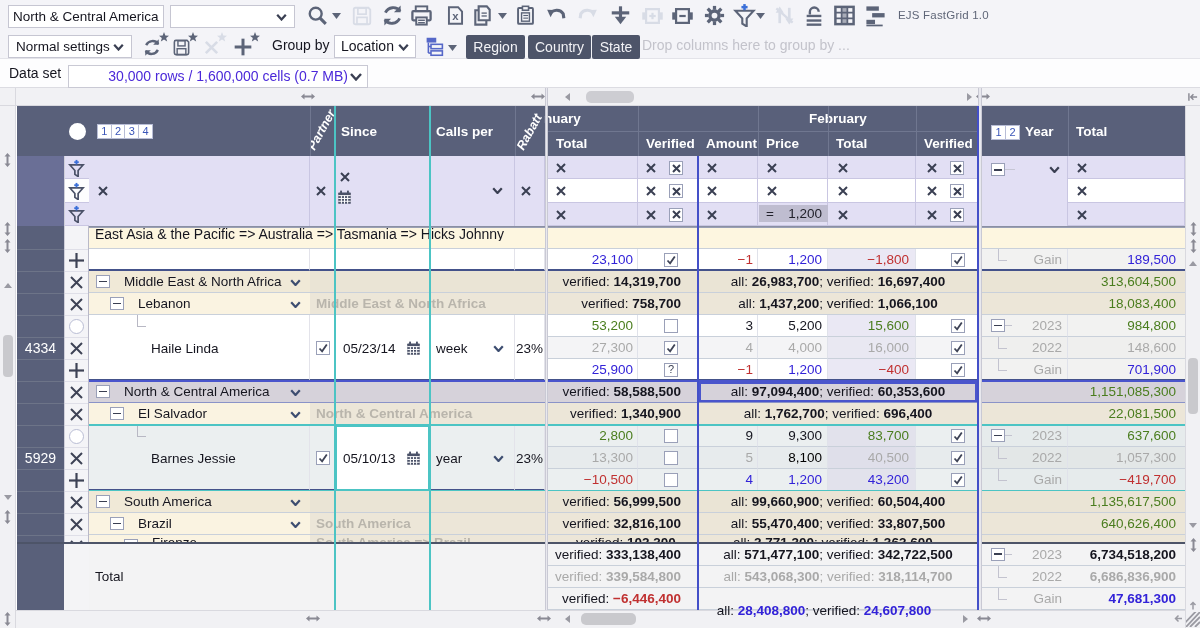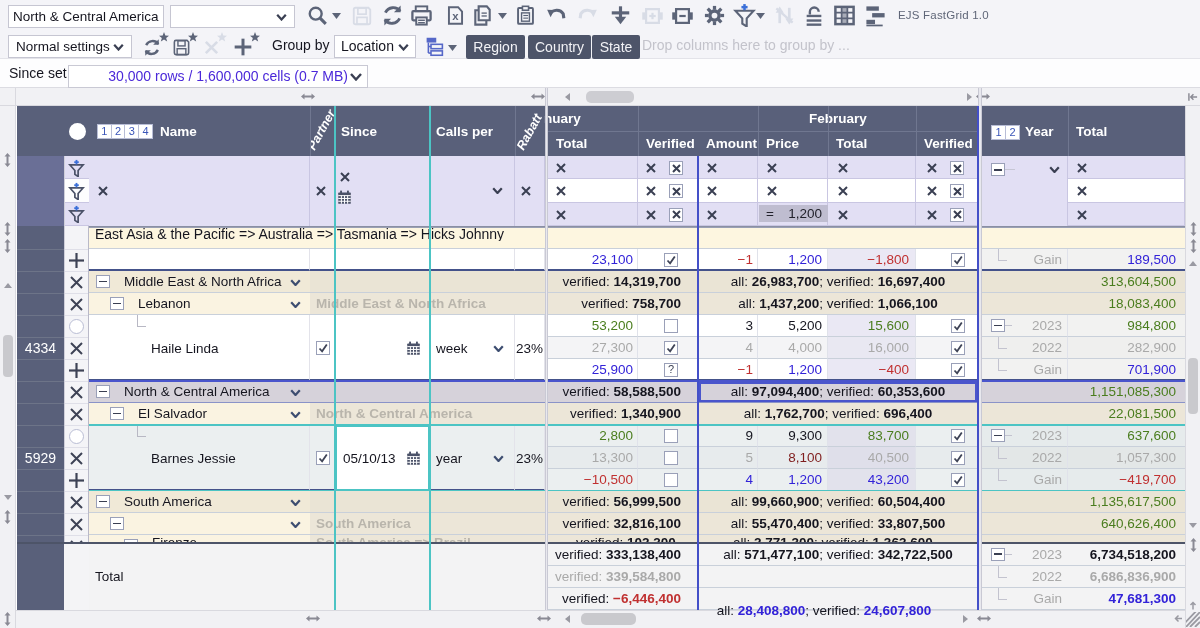--- a/index.html
+++ b/index.html
@@ -261,21 +261,21 @@
       </svg>
     </div>
 <div style="left:466px;top:35px;width:59px;height:24px;background:#4d5469;border-radius:2px"></div>
 <div class="tc" style="left:466px;top:35px;width:59px;height:23px;color:#f2f2f6;justify-content:center;font-size:14px">Region</div>
 <div style="left:528px;top:35px;width:63px;height:24px;background:#4d5469;border-radius:2px"></div>
 <div class="tc" style="left:528px;top:35px;width:63px;height:23px;color:#f2f2f6;justify-content:center;font-size:14px">Country</div>
 <div style="left:592px;top:35px;width:48px;height:24px;background:#4d5469;border-radius:2px"></div>
 <div class="tc" style="left:592px;top:35px;width:48px;height:23px;color:#f2f2f6;justify-content:center;font-size:14px">State</div>
 <div class="t" style="left:642px;top:31px;width:380px;height:28px;color:#c3c3cb;font-size:14px">Drop columns here to group by ...</div>
 <div style="left:0px;top:59px;width:1200px;height:29px;background:#fdfdfe;border-bottom:1px solid #dcdce2"></div>
-<div class="t" style="left:9px;top:59px;width:70px;height:28px;color:#15151f;font-size:14px">Since set</div>
+<div class="t" style="left:9px;top:59px;width:70px;height:28px;color:#15151f;font-size:14px">Data set</div>
 <div style="left:68px;top:65px;width:300px;height:23px;border:1px solid #c9c9d4;background:#fff"></div>
 <div class="tr" style="left:68px;top:65px;width:280px;height:22px;color:#4a28d9;font-size:14px;justify-content:flex-end">30,000 rows / 1,600,000 cells (0.7 MB)</div>
 <div style="left:350px;top:73px;width:12px;height:8px">
       <svg width="12" height="8" viewBox="0 0 12 8">
         <path d="M1 1l5 5.5 5-5.5" stroke="#3a3f52" stroke-width="2.4" fill="none"></path>
       </svg>
     </div>
 <div style="left:0px;top:88px;width:1200px;height:18px;background:#f1f1f4;border-bottom:1px solid #d9d9df"></div>
 <div style="left:0px;top:609.5px;width:1200px;height:18.5px;background:#f1f1f4;border-top:1px solid #d9d9df"></div>
 <div style="left:0px;top:88px;width:16px;height:540px;background:#f1f1f4;border-right:1px solid #d9d9df"></div>
@@ -426,21 +426,20 @@
       <div style="position:static;width:17px;height:17px;border-radius:50%;background:#fff"></div>
     </div>
 <div style="left:97.0px;top:124px;width:14.7px;height:15px;background:#fff;border:1px solid #b8bdd6"></div>
 <div class="tc" style="left:97.0px;top:124px;width:14.7px;height:14px;color:#3a55b8;font-size:11px;justify-content:center">1</div>
 <div style="left:110.7px;top:124px;width:14.7px;height:15px;background:#fff;border:1px solid #b8bdd6"></div>
 <div class="tc" style="left:110.7px;top:124px;width:14.7px;height:14px;color:#3a55b8;font-size:11px;justify-content:center">2</div>
 <div style="left:124.4px;top:124px;width:14.7px;height:15px;background:#fff;border:1px solid #b8bdd6"></div>
 <div class="tc" style="left:124.4px;top:124px;width:14.7px;height:14px;color:#3a55b8;font-size:11px;justify-content:center">3</div>
 <div style="left:138.1px;top:124px;width:14.7px;height:15px;background:#fff;border:1px solid #b8bdd6"></div>
 <div class="tc" style="left:138.1px;top:124px;width:14.7px;height:14px;color:#3a55b8;font-size:11px;justify-content:center">4</div>
-<div class="t" style="left:160px;top:106px;width:100px;height:50px;color:#fff;font-weight:bold">Name</div>
 <div style="left:310px;top:106px;width:25px;height:50px;overflow:hidden">
       <div style="position:absolute;left:1px;top:37px;width:70px;line-height:12px;transform:rotate(-61deg);transform-origin:0 50%;color:#fff;font-weight:bold;font-style:italic;font-size:12.5px">Partner</div>
     </div>
 <div class="t" style="left:436px;top:106px;width:80px;height:50px;color:#fff;font-weight:bold">Calls per</div>
 <div class="t" style="left:341px;top:106px;width:80px;height:50px;color:#fff;font-weight:bold">Since</div>
 <div style="left:515px;top:106px;width:30px;height:50px;overflow:hidden">
       <div style="position:absolute;left:5px;top:37px;width:70px;line-height:12px;transform:rotate(-61deg);transform-origin:0 50%;color:#fff;font-weight:bold;font-style:italic;font-size:12.5px">Rabatt</div>
     </div>
 <div style="left:310px;top:106px;width:1px;height:50px;background:#707790"></div>
 <div style="left:515px;top:106px;width:1px;height:50px;background:#707790"></div>
@@ -819,21 +818,21 @@
 <div style="left:953px;top:343.0px;width:10px;height:10px">
       <svg width="10" height="10" viewBox="0 0 10 10">
         <path d="M1.5 5.5l2.6 2.8L8.8 1.5" stroke="#3e4356" stroke-width="1.8" fill="none"></path>
       </svg>
     </div>
 <div style="left:982px;top:337.0px;width:86px;height:22.0px;background:#efefee;border-bottom:1px solid #c9d0da;border-right:1px solid #e0e2ea;"></div>
 <div style="left:998px;top:337.0px;width:1px;height:11px;background:#c3c3cf"></div>
 <div style="left:998px;top:348.0px;width:9px;height:1px;background:#c3c3cf"></div>
 <div class="tr" style="left:982px;top:337.0px;width:80px;height:21.0px;color:#a9a9a9;justify-content:flex-end">2022</div>
 <div style="left:1068px;top:337.0px;width:117px;height:22.0px;background:#efefee;border-bottom:1px solid #c9d0da"></div>
-<div class="tr" style="left:1068px;top:337.0px;width:108px;height:21.0px;color:#a9a9a9;justify-content:flex-end">282,900</div>
+<div class="tr" style="left:1068px;top:337.0px;width:108px;height:21.0px;color:#a9a9a9;justify-content:flex-end">148,600</div>
 <div style="left:548px;top:359.0px;width:90px;height:22.0px;background:#fff;border-bottom:1px solid #c9d0da;border-right:1px solid #e0e2ea;"></div>
 <div class="tr" style="left:548px;top:359.0px;width:85px;height:21.0px;color:#3222d8;justify-content:flex-end">25,900</div>
 <div style="left:638px;top:359.0px;width:60px;height:22.0px;background:#fff;border-bottom:1px solid #c9d0da"></div>
 <div style="left:664px;top:363.0px;width:14px;height:14px;background:#fff;border:1px solid #9aa0b8"></div>
 <div class="tc" style="left:664px;top:362.0px;width:14px;height:14px;color:#3e4356;font-size:11px;justify-content:center">?</div>
 <div style="left:698px;top:359.0px;width:60px;height:22.0px;background:#fff;border-bottom:1px solid #c9d0da;border-right:1px solid #e0e2ea;"></div>
 <div class="tr" style="left:698px;top:359.0px;width:55px;height:21.0px;color:#c03030;justify-content:flex-end">−1</div>
 <div style="left:758px;top:359.0px;width:70px;height:22.0px;background:#fff;border-bottom:1px solid #c9d0da;border-right:1px solid #e0e2ea;"></div>
 <div class="tr" style="left:758px;top:359.0px;width:64px;height:21.0px;color:#3222d8;justify-content:flex-end">1,200</div>
 <div style="left:828px;top:359.0px;width:88px;height:22.0px;background:#eae8f4;border-bottom:1px solid #c9d0da;border-right:1px solid #e0e2ea;"></div>
@@ -859,20 +858,21 @@
 <div style="left:515px;top:315.0px;width:30px;height:66.0px;background:#fff;border-bottom:2px solid #44528a;border-right:1px solid #e3e3ea"></div>
 <div style="left:137px;top:315.0px;width:1px;height:11px;background:#b8b8c4"></div>
 <div style="left:137px;top:326.0px;width:9px;height:1px;background:#b8b8c4"></div>
 <div class="t" style="left:151px;top:315.0px;width:150px;height:66.0px;color:#15151f">Haile Linda</div>
 <div style="left:316px;top:341.0px;width:14px;height:14px;background:#fff;border:1px solid #9aa0b8"></div>
 <div style="left:318px;top:343.0px;width:10px;height:10px">
       <svg width="10" height="10" viewBox="0 0 10 10">
         <path d="M1.5 5.5l2.6 2.8L8.8 1.5" stroke="#3e4356" stroke-width="1.8" fill="none"></path>
       </svg>
     </div>
+<div class="t" style="left:343px;top:315.0px;width:62px;height:66.0px;color:#15151f">05/23/14</div>
 <div style="left:406px;top:341.0px;width:15px;height:15px">
       <svg width="15" height="15" viewBox="0 0 24 24">
         <rect x="2" y="4" width="20" height="18" rx="1" fill="#4b5268"></rect>
         <rect x="5" y="1" width="3" height="5" fill="#4b5268"></rect>
         <rect x="16" y="1" width="3" height="5" fill="#4b5268"></rect>
         <g stroke="#fff" stroke-width="1.6">
           <line x1="2" y1="9" x2="22" y2="9"></line>
           <line x1="7" y1="9" x2="7" y2="22"></line>
           <line x1="12" y1="9" x2="12" y2="22"></line>
           <line x1="17" y1="9" x2="17" y2="22"></line>
@@ -950,21 +950,21 @@
 <div class="tr" style="left:982px;top:425.0px;width:80px;height:21.0px;color:#a9a9a9;justify-content:flex-end">2023</div>
 <div style="left:1068px;top:425.0px;width:117px;height:22.0px;background:#e6ebec;border-bottom:1px solid #c9d0da"></div>
 <div class="tr" style="left:1068px;top:425.0px;width:108px;height:21.0px;color:#4a7d1e;justify-content:flex-end">637,600</div>
 <div style="left:548px;top:447.0px;width:90px;height:22.0px;background:#e7ebed;border-bottom:1px solid #c9d0da;border-right:1px solid #e0e2ea;"></div>
 <div class="tr" style="left:548px;top:447.0px;width:85px;height:21.0px;color:#a9a9a9;justify-content:flex-end">13,300</div>
 <div style="left:638px;top:447.0px;width:60px;height:22.0px;background:#e7ebed;border-bottom:1px solid #c9d0da"></div>
 <div style="left:664px;top:451.0px;width:14px;height:14px;background:#fff;border:1px solid #9aa0b8"></div>
 <div style="left:698px;top:447.0px;width:60px;height:22.0px;background:#e7ebed;border-bottom:1px solid #c9d0da;border-right:1px solid #e0e2ea;"></div>
 <div class="tr" style="left:698px;top:447.0px;width:55px;height:21.0px;color:#a9a9a9;justify-content:flex-end">5</div>
 <div style="left:758px;top:447.0px;width:70px;height:22.0px;background:#e7ebed;border-bottom:1px solid #c9d0da;border-right:1px solid #e0e2ea;"></div>
-<div class="tr" style="left:758px;top:447.0px;width:64px;height:21.0px;color:#7f1d1d;justify-content:flex-end">8,100</div>
+<div class="tr" style="left:758px;top:447.0px;width:64px;height:21.0px;color:#000000;justify-content:flex-end">8,100</div>
 <div style="left:828px;top:447.0px;width:88px;height:22.0px;background:#dfdfea;border-bottom:1px solid #c9d0da;border-right:1px solid #e0e2ea;"></div>
 <div class="tr" style="left:828px;top:447.0px;width:81px;height:21.0px;color:#a9a9a9;justify-content:flex-end">40,500</div>
 <div style="left:916px;top:447.0px;width:62px;height:22.0px;background:#e7ebed;border-bottom:1px solid #c9d0da"></div>
 <div style="left:951px;top:451.0px;width:14px;height:14px;background:#fff;border:1px solid #9aa0b8"></div>
 <div style="left:953px;top:453.0px;width:10px;height:10px">
       <svg width="10" height="10" viewBox="0 0 10 10">
         <path d="M1.5 5.5l2.6 2.8L8.8 1.5" stroke="#3e4356" stroke-width="1.8" fill="none"></path>
       </svg>
     </div>
 <div style="left:982px;top:447.0px;width:86px;height:22.0px;background:#e3e7e7;border-bottom:1px solid #c9d0da;border-right:1px solid #e0e2ea;"></div>
@@ -1065,20 +1065,21 @@
 <div style="left:548px;top:491.0px;width:150px;height:22.0px;background:#eae4d5;border-bottom:1px solid #c9d0da"></div>
 <div class="tr" style="left:548px;top:491.0px;width:133px;height:21.0px;color:#15151f;justify-content:flex-end">verified:&nbsp;<b>56,999,500</b></div>
 <div style="left:698px;top:491.0px;width:280px;height:22.0px;background:#eae4d5;border-bottom:1px solid #c9d0da"></div>
 <div class="tc" style="left:698px;top:491.0px;width:280px;height:21.0px;color:#15151f;justify-content:center">all:&nbsp;<b>99,660,900</b>;&nbsp;verified:&nbsp;<b>60,504,400</b></div>
 <div style="left:982px;top:491.0px;width:86px;height:22.0px;background:#eae4d5;border-bottom:1px solid #c9d0da"></div>
 <div style="left:1068px;top:491.0px;width:117px;height:22.0px;background:#eae4d5;border-bottom:1px solid #c9d0da"></div>
 <div class="tr" style="left:1068px;top:491.0px;width:108px;height:21.0px;color:#4a7d1e;justify-content:flex-end">1,135,617,500</div>
 <div style="left:89px;top:513.0px;width:221px;height:22.0px;background:#faf3e1;border-bottom:1px solid #c9d0da"></div>
 <div style="left:110px;top:517.0px;width:14px;height:13px;background:#fff;border:1px solid #9aa0b8"></div>
 <div style="left:113px;top:522.5px;width:8px;height:1.5px;background:#3a3f52"></div>
+<div class="t" style="left:138px;top:513.0px;width:161px;height:21.0px;color:#15151f">Brazil</div>
 <div style="left:290px;top:521.0px;width:11px;height:7px">
       <svg width="11" height="7" viewBox="0 0 11 7">
         <path d="M1.2 1.2 5.5 6l4.3-4.8" stroke="#3d4d70" stroke-width="2.2" fill="none"></path>
       </svg>
     </div>
 <div style="left:310px;top:513.0px;width:235px;height:22.0px;background:#ece6d8;border-bottom:1px solid #c9d0da"></div>
 <div class="t" style="left:316px;top:513.0px;width:226px;height:21.0px;color:#b9b5ac;font-weight:bold">South America</div>
 <div style="left:548px;top:513.0px;width:150px;height:22.0px;background:#ece6d8;border-bottom:1px solid #c9d0da"></div>
 <div class="tr" style="left:548px;top:513.0px;width:133px;height:21.0px;color:#15151f;justify-content:flex-end">verified:&nbsp;<b>32,816,100</b></div>
 <div style="left:698px;top:513.0px;width:280px;height:22.0px;background:#ece6d8;border-bottom:1px solid #c9d0da"></div>
@@ -1111,20 +1112,23 @@
 <div class="tr" style="left:982px;top:543.5px;width:80px;height:21.0px;color:#a9a9a9;justify-content:flex-end">2023</div>
 <div style="left:1068px;top:543.5px;width:117px;height:22.0px;background:#f3f3f4;border-bottom:1px solid #c9d0da"></div>
 <div class="tr" style="left:1068px;top:543.5px;width:108px;height:21.0px;color:#15151f;justify-content:flex-end">
       <b>6,734,518,200</b>
     </div>
 <div style="left:548px;top:565.5px;width:150px;height:22.0px;background:#f3f3f4;border-bottom:1px solid #c9d0da"></div>
 <div class="tr" style="left:548px;top:565.5px;width:133px;height:21.0px;color:#a9a9a9;justify-content:flex-end">
       <span style="color:#a9a9a9">verified:&nbsp;<b>339,584,800</b></span>
     </div>
 <div style="left:698px;top:565.5px;width:280px;height:22.0px;background:#f3f3f4;border-bottom:1px solid #c9d0da"></div>
+<div class="tc" style="left:698px;top:565.5px;width:280px;height:21.0px;color:#a9a9a9;justify-content:center">
+      <span style="color:#a9a9a9">all:&nbsp;<b>543,068,300</b>;&nbsp;verified:&nbsp;<b>318,114,700</b></span>
+    </div>
 <div style="left:982px;top:565.5px;width:86px;height:22.0px;background:#f3f3f4;border-bottom:1px solid #c9d0da"></div>
 <div style="left:998px;top:565.5px;width:1px;height:11px;background:#c3c3cf"></div>
 <div style="left:998px;top:576.5px;width:9px;height:1px;background:#c3c3cf"></div>
 <div class="tr" style="left:982px;top:565.5px;width:80px;height:21.0px;color:#a9a9a9;justify-content:flex-end">2022</div>
 <div style="left:1068px;top:565.5px;width:117px;height:22.0px;background:#f3f3f4;border-bottom:1px solid #c9d0da"></div>
 <div class="tr" style="left:1068px;top:565.5px;width:108px;height:21.0px;color:#a9a9a9;justify-content:flex-end">
       <b>6,686,836,900</b>
     </div>
 <div style="left:548px;top:587.5px;width:150px;height:22.0px;background:#f3f3f4;border-bottom:1px solid #c9d0da"></div>
 <div class="tr" style="left:548px;top:587.5px;width:133px;height:21.0px;color:#15151f;justify-content:flex-end">verified:&nbsp;<b style="color:#c03030">−6,446,400</b></div>

